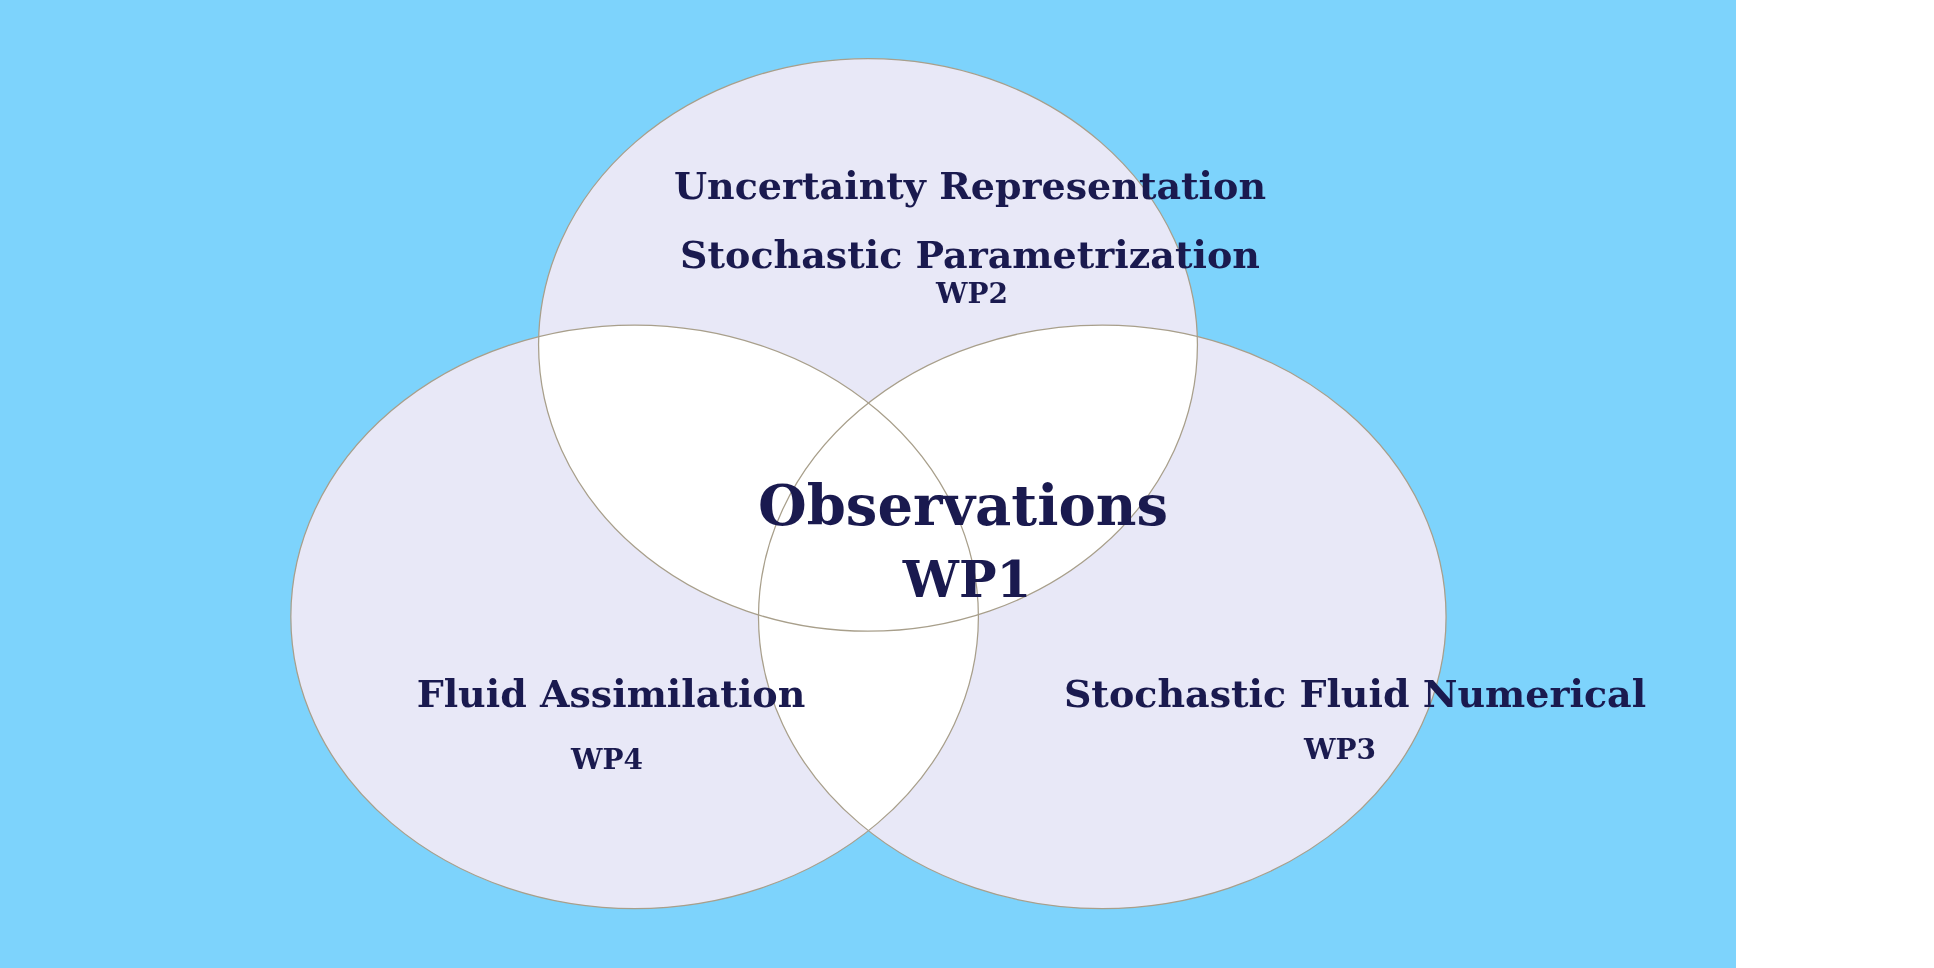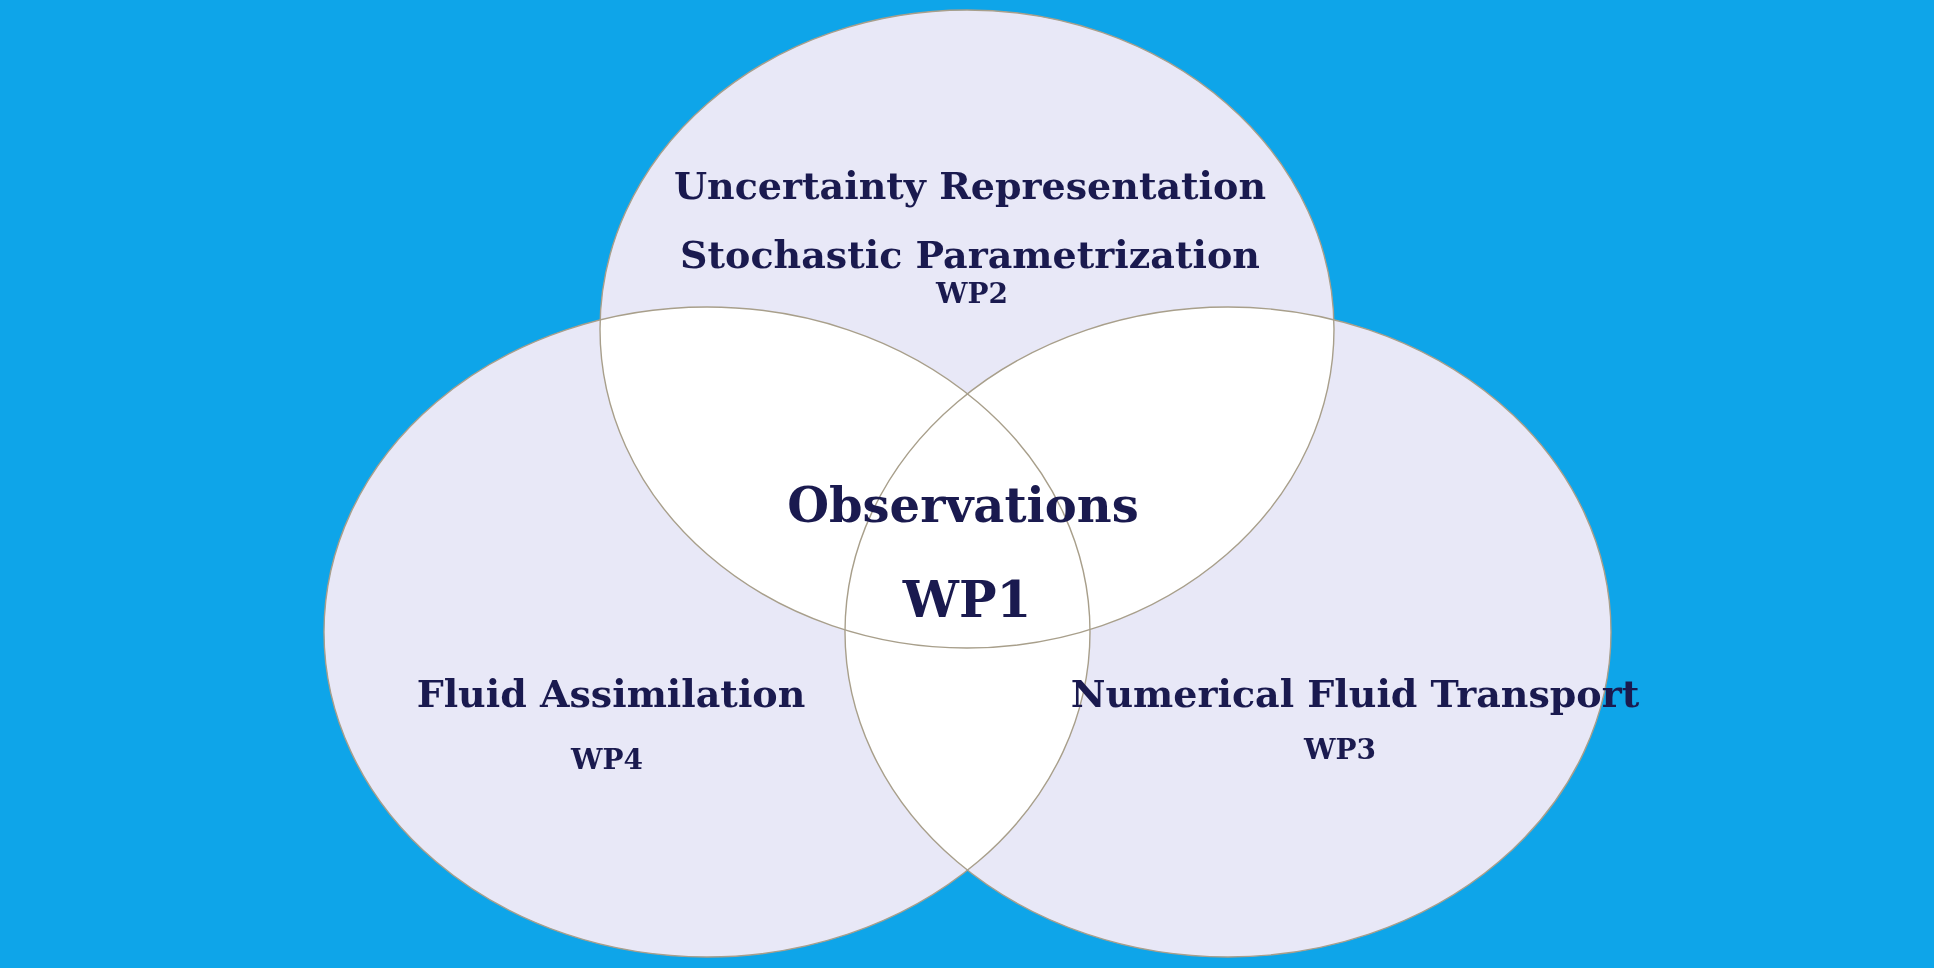--- a/index.html
+++ b/index.html
@@ -2,23 +2,23 @@
 <html style="--text-color: #1a1a4f;"><head>
 <meta charset="utf-8">
 <style>
   html, body {
     margin: 0;
     padding: 0;
     background: #ffffff;
   }
   .stage {
     position: relative;
-    width: 1934px;
+    width: 1736px;
     height: 968px;
-    background: #0ea5e9;
+    background: #7dd3fc;
     overflow: hidden;
     font-family: "DejaVu Serif", "Liberation Serif", serif;
   }
   .venn-svg {
     position: absolute;
     left: 0;
     top: 0;
     width: 100%;
     height: 100%;
     display: block;
@@ -27,22 +27,22 @@
     position: absolute;
     transform: translate(-50%, -50%);
     font-weight: bold;
     color: var(--text-color, #1a1a4f);
     white-space: nowrap;
     line-height: 1;
     letter-spacing: 0px;
   }
   .lbl-line  { font-size: 38px; }
   .lbl-code  { font-size: 28px; }
-  .lbl-center-title { font-size: 48px; }
-  .lbl-center-code  { font-size: 50px; margin-top: 20px; }
+  .lbl-center-title { font-size: 56px; }
+  .lbl-center-code  { font-size: 50px; }
 </style>
 </head>
 <body style="background: rgb(255, 255, 255);">
 
 <div class="stage">
 
   <svg class="venn-svg" viewBox="0 0 1934 968">
     <defs>
       <clipPath id="clip-top">
         <ellipse cx="967" cy="329" rx="367" ry="319"></ellipse>
@@ -72,16 +72,16 @@
   <div class="vlabel lbl-line" style="left:970px; top:186px;">Uncertainty Representation</div>
   <div class="vlabel lbl-line" style="left:970px; top:236px;margin-top:19px;">Stochastic Parametrization</div>
   <div class="vlabel lbl-code" style="left:972px; top:294px;">WP2</div>
 
   <div class="vlabel lbl-center-title" style="left:963px; top:505px;">Observations</div>
   <div class="vlabel lbl-center-code" style="left:967px; top:580px;">WP1</div>
 
   <div class="vlabel lbl-line" style="left:611px; top:694px;">Fluid Assimilation</div>
   <div class="vlabel lbl-code" style="left:607px; top:760px;">WP4</div>
 
-  <div class="vlabel lbl-line" style="left:1355px; top:694px;">Numerical Fluid Transport</div>
+  <div class="vlabel lbl-line" style="left:1355px; top:694px;">Stochastic Fluid Numerical</div>
   <div class="vlabel lbl-code" style="left:1340px; top:750px;">WP3</div>
 
 </div>
 
 </body></html>

